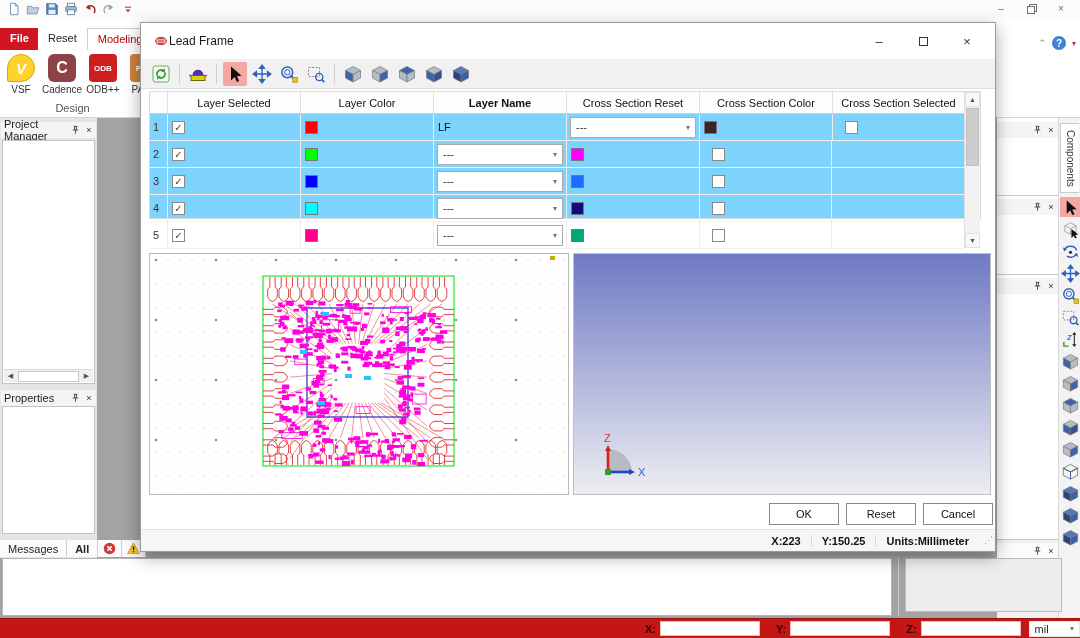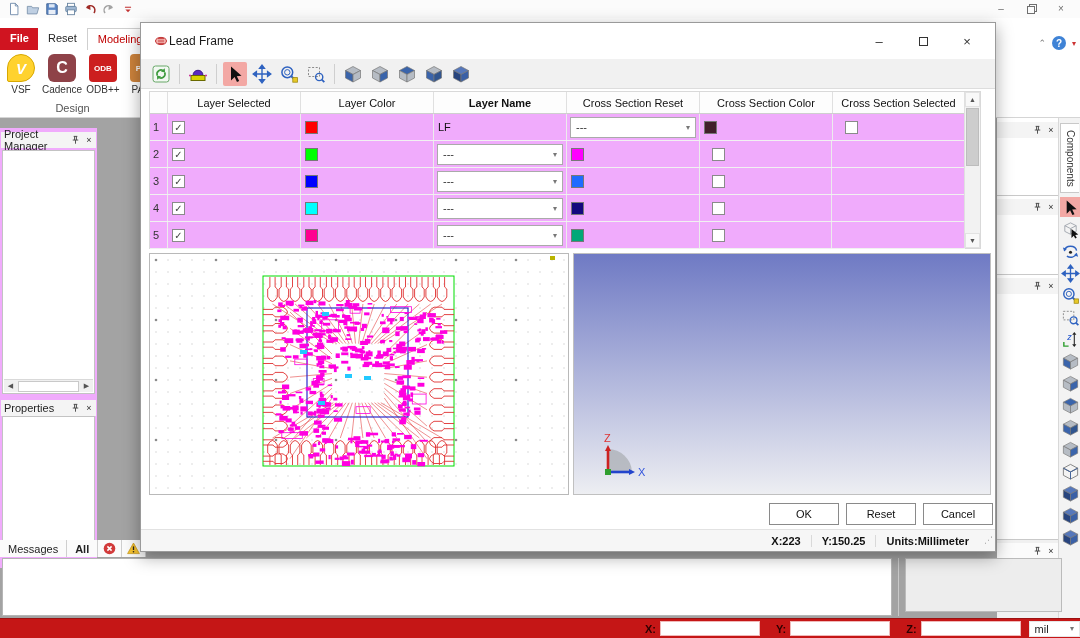--- a/index.html
+++ b/index.html
@@ -36,21 +36,21 @@
   .badge.pads { background:#cd833c; border-radius:4px; font-size:8px; }
   .rbigbtn .blabel { font-size:10px; color:#333; white-space:nowrap; }
   #ribbon-group { left:0; top:84px; width:145px; text-align:center; color:#555; font-size:11px; }
 
   
   #workspace { left:0; top:118px; width:1080px; height:500px; background:#a3a3a3; }
   .panel-header { background:#f4f4f4; height:16px; display:flex; align-items:center; font-size:11px; color:#222; }
   .panel-header .ph-title { flex:1; padding-left:3px; }
   .ph-btn { width:14px; height:13px; display:flex; align-items:center; justify-content:center; color:#333; font-size:9px; }
   .ph-btn svg { width:11px; height:11px; }
-  #left-dock { left:0; top:128px; width:97px; height:440px; background:#f0abfc; }
+  #left-dock { left:0; top:118px; width:97px; height:440px; background:#e5e5e5; }
   .white-box { background:#fff; border:1px solid #c3c3c3; }
   .hscroll { position:absolute; left:1px; right:1px; bottom:1px; height:13px; background:#f0f0f0; border-top:1px solid #d9d9d9; display:flex; align-items:center; justify-content:space-between; }
   .hscroll .sa { width:13px; text-align:center; color:#555; font-size:7px; }
   .hscroll .hthumb { flex:1; margin:0 1px; height:11px; background:#fff; border:1px solid #c9c9c9; }
 
   
   #messages-row { left:0; top:540px; height:17px; display:flex; align-items:center; background:#fbfbfb; }
   .mtab { padding:0 8px; border-right:1px solid #cfcfcf; height:17px; display:flex; align-items:center; font-size:11px; }
   .mtab.b { font-weight:bold; }
   .micon { width:24px; height:17px; display:flex; align-items:center; justify-content:center; border-right:1px solid #cfcfcf; }
@@ -75,21 +75,21 @@
   #dlg-title { font-size:12px; color:#1a1a1a; }
   #dlg-controls { position:absolute; right:6px; top:4px; display:flex; }
   .dwbtn { width:44px; height:28px; display:flex; align-items:center; justify-content:center; color:#333; font-size:13px; }
   .max-glyph { width:9px; height:9px; border:1px solid #333; }
   #dlg-toolbar { left:0; top:36px; width:854px; height:30px; background:#f1f1f1; border-bottom:1px solid #ddd; display:flex; align-items:center; padding-left:8px; gap:3px; }
   .tbtn { width:24px; height:24px; display:flex; align-items:center; justify-content:center; border-radius:2px; }
   .tbtn svg { width:20px; height:20px; }
   .tsep { width:1px; height:20px; background:#cfcfcf; margin:0 3px; }
 
   
-  #dlg-table { left:8px; top:68px; width:832px; height:158px; border:1px solid #d9d9d9; background:#f0abfc; }
+  #dlg-table { left:8px; top:68px; width:832px; height:128px; border:1px solid #d9d9d9; background:#7dd3fc; }
   .trow { position:absolute; left:0; width:815px; display:flex; }
   .thead { height:22px; border-bottom:1px solid #cfcfcf; background:#fdfdfd; }
   .tcell { border-right:1px solid #ececec; height:100%; display:flex; align-items:center; overflow:hidden; }
   .thead .tcell { justify-content:center; font-size:11px; color:#111; border-right:1px solid #e0e0e0; }
   .tbody { height:27px; border-bottom:1px solid #f1f1f1; }
   .cnum { width:18px; padding-left:3px; color:#333; }
   .cmain { width:133px; }
   .swatch { width:13px; height:13px; margin-left:4px; border:1px solid #777; }
   .cbx { width:13px; height:13px; border:1px solid #8a8a8a; background:#fff; margin-left:4px; display:flex; align-items:center; justify-content:center; font-size:10px; color:#444; }
   .lname { padding-left:4px; color:#111; }

